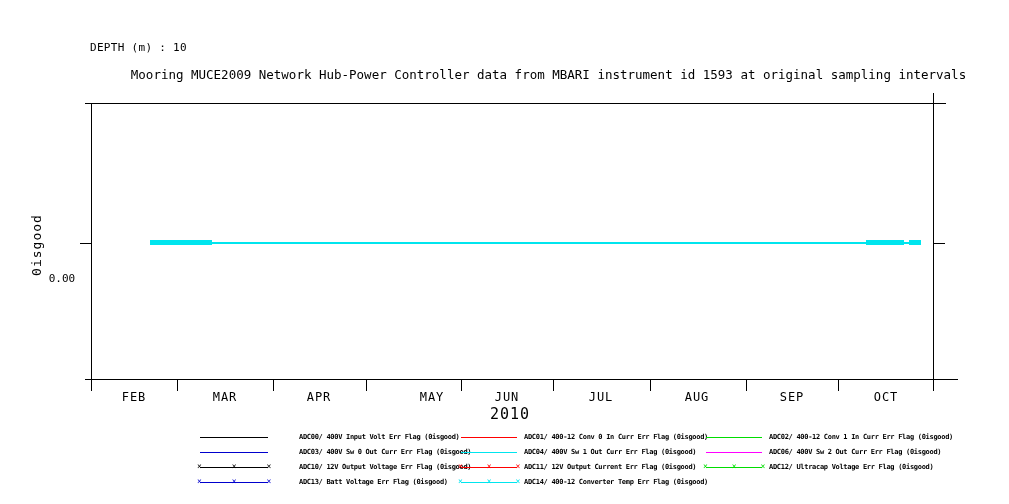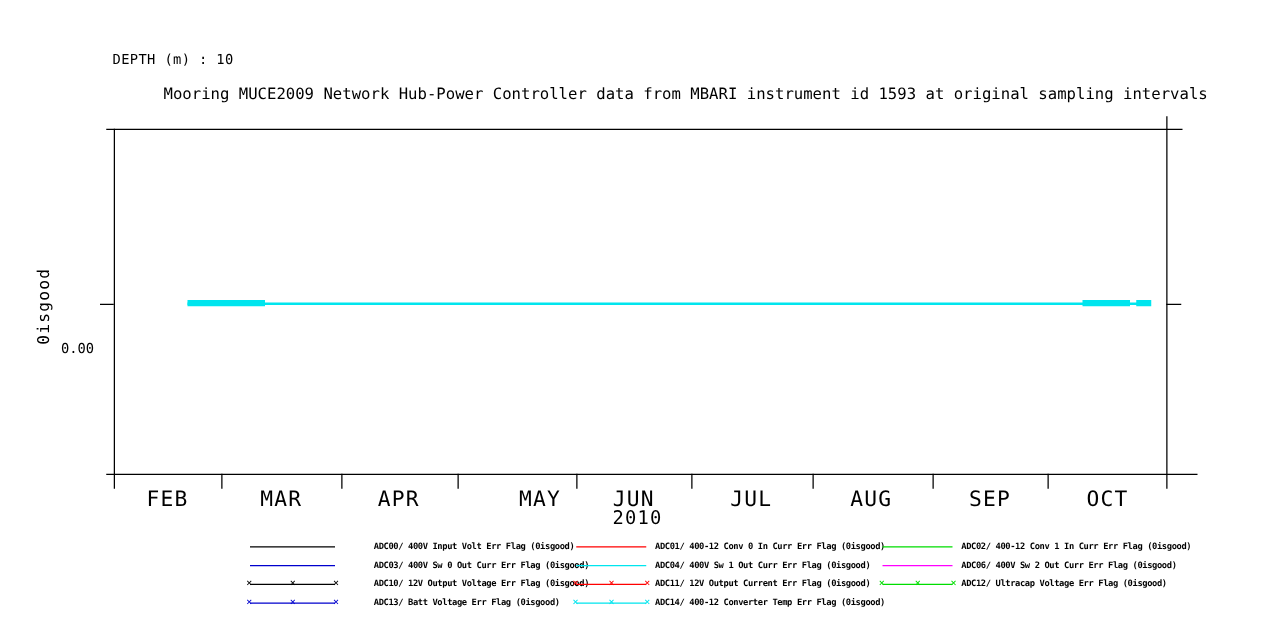--- a/index.html
+++ b/index.html
@@ -16,21 +16,21 @@
   .top-line{left:85px;top:103px;width:861px;height:1px;}
   .bottom-line{left:85px;top:379px;width:873px;height:1px;}
   .left-axis{left:91px;top:103px;width:1px;height:288px;}
   .right-axis{left:933px;top:93px;width:1px;height:298px;}
   .ytick-left{left:80px;top:243px;width:11px;height:1px;}
   .ytick-right{left:933px;top:243px;width:12px;height:1px;}
   .xtick{position:absolute;top:379px;width:1px;height:12px;background:#000;}
   
   .ylab{position:absolute;left:36px;top:245px;transform:translate(-50%,-50%) rotate(-90deg);font-size:13px;white-space:nowrap;letter-spacing:1px;}
   .yzero{position:absolute;left:45px;top:236px;width:34px;text-align:center;font-size:11px;margin-top:36px;}
-  .mlab{position:absolute;top:390px;width:60px;text-align:center;font-size:17px;letter-spacing:1px;}
+  .mlab{position:absolute;top:390px;width:60px;text-align:center;font-size:12px;letter-spacing:1px;}
   .year{position:absolute;left:470px;top:405px;width:80px;text-align:center;font-size:15px;letter-spacing:1px;}
   
   .trace{position:absolute;}
   .trace.thin{top:242px;height:2px;}
   .trace.thick{top:240px;height:5px;}
   
   .legend{position:absolute;left:0;top:0;width:1009px;height:504px;font-size:7px;letter-spacing:-0.3px;}
   .lg-line{position:absolute;border-top:1.5px solid currentColor;height:0;}
   .lg-label{position:absolute;white-space:nowrap;transform:translateY(-50%);color:#000;font-weight:bold;}
   .r1{top:437px;} .r2{top:452px;} .r3{top:467px;} .r4{top:482px;}

